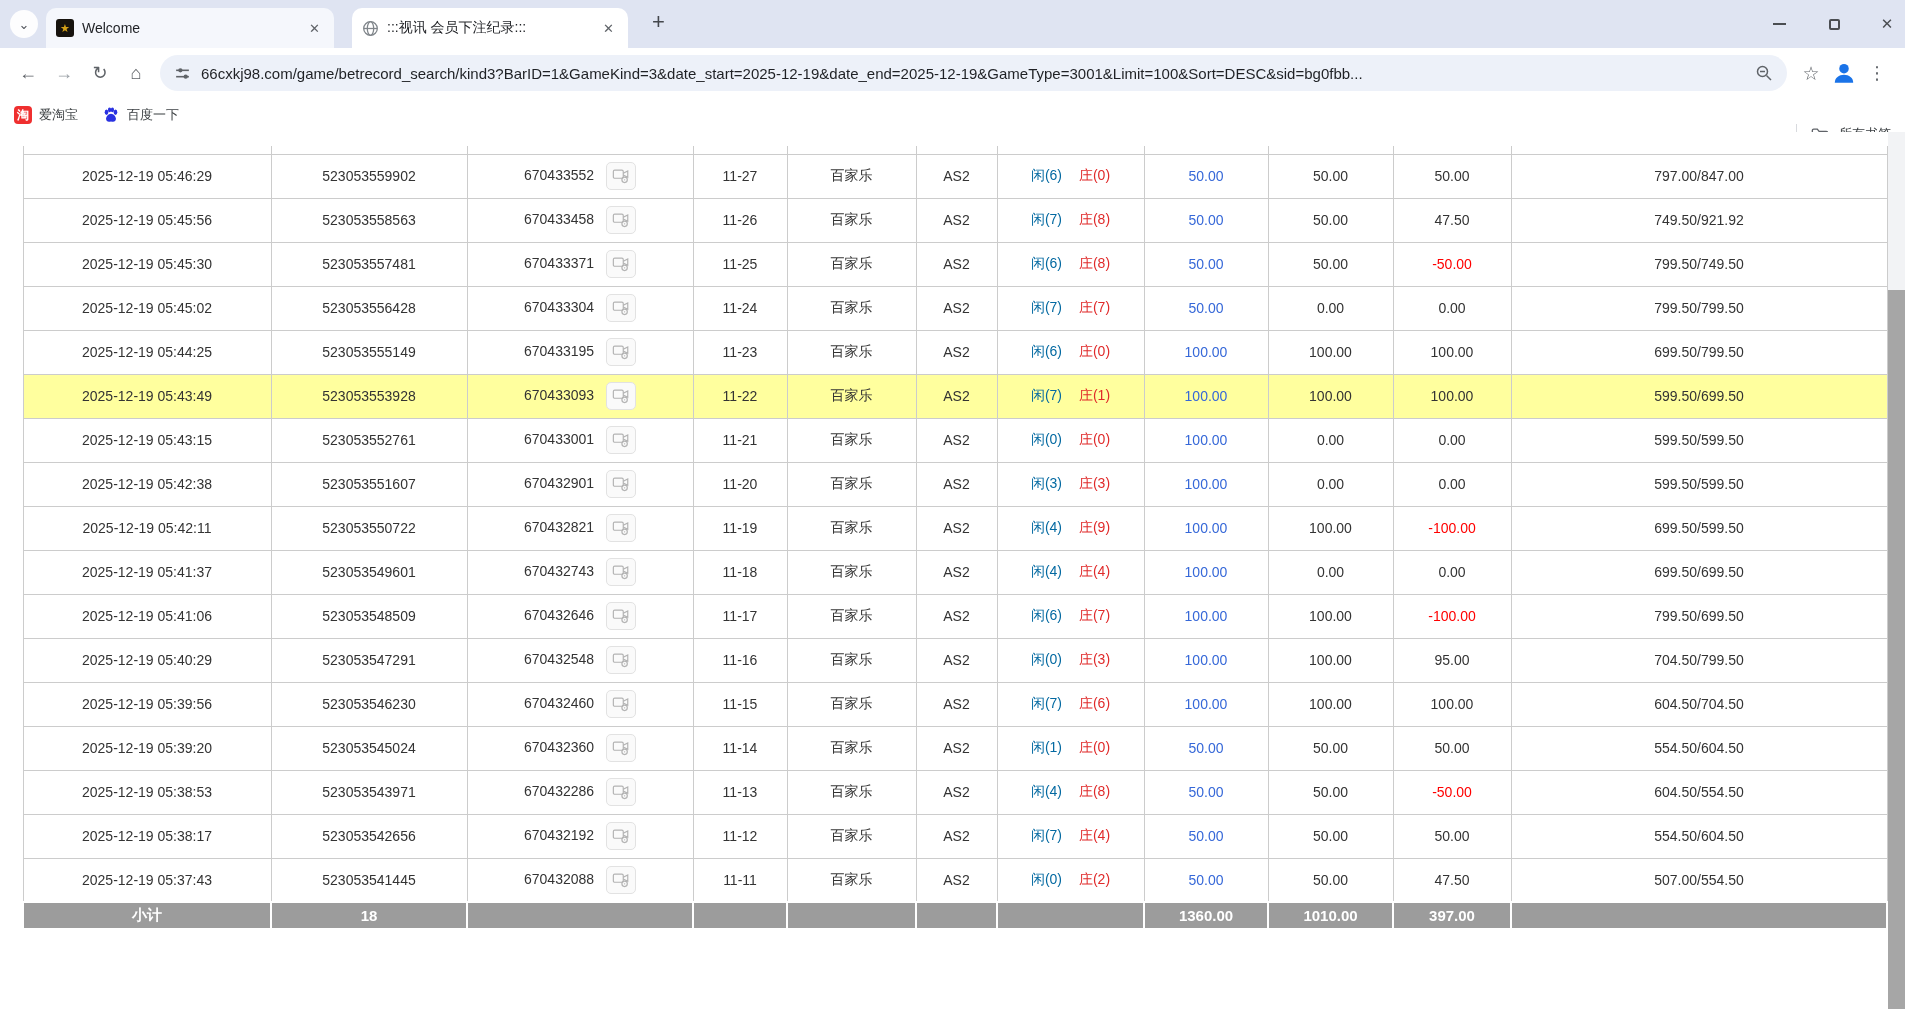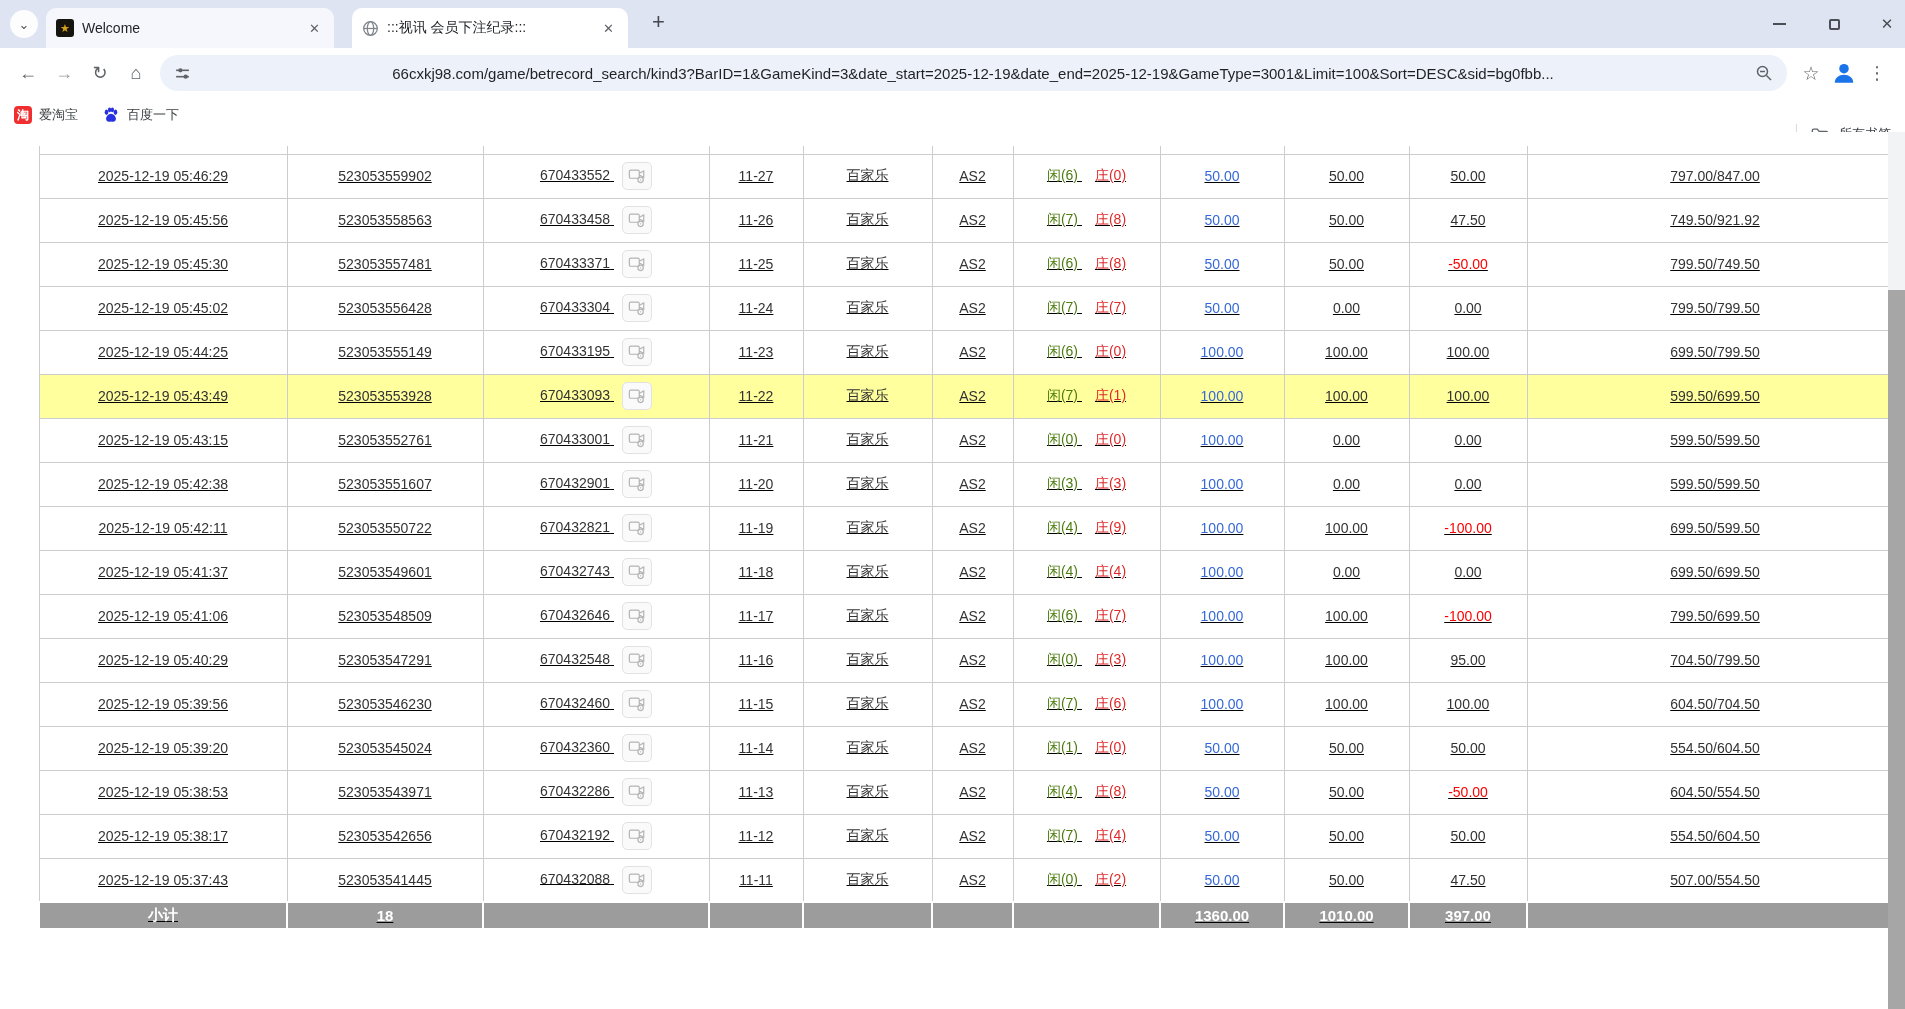--- a/index.html
+++ b/index.html
@@ -29,46 +29,46 @@
   .glyph-cls { font-size:15px; color:#4a4d52; }
 
   
   .toolbar { position:absolute; left:0; top:48px; width:1905px; height:50px; background:#fff;
              display:flex; align-items:center; padding:0 10px; }
   .navbtn { width:36px; height:36px; display:flex; align-items:center; justify-content:center;
             font-size:18px; color:#5f6368; cursor:pointer; flex:none; }
   .navbtn.fwd { color:#9aa0a6; }
   .url-pill { flex:1; height:36px; border-radius:18px; background:#edf1f9; display:flex;
               align-items:center; padding:0 14px; gap:10px; min-width:0; margin:0 6px; cursor:text; }
-  .url-text { flex:1; font-size:15px; color:#1f2125; white-space:nowrap; overflow:hidden;text-align:center; }
+  .url-text { flex:1; font-size:15px; color:#1f2125; white-space:nowrap; overflow:hidden; }
   .pill-icon { flex:none; display:flex; align-items:center; cursor:pointer; }
   .star { font-size:19px; color:#5f6368; }
   .avatar { width:30px; height:30px; display:flex; align-items:center; justify-content:center; cursor:pointer; }
   .kebab { font-size:18px; color:#5f6368; }
 
   
   .bookmarks { position:absolute; left:0; top:98px; width:1905px; height:34px; background:#fff;
                display:flex; align-items:center; padding:0 14px; font-size:13px; color:#3c4043; }
   .bm { display:flex; align-items:center; gap:7px; margin-right:24px; cursor:pointer; }
   .bm-ico-tao { width:18px; height:18px; background:#ef2f2f; border-radius:4px; color:#fff;
                 font-size:12px; font-weight:bold; display:flex; align-items:center; justify-content:center; }
   .bm-right { margin-left:auto; display:flex; align-items:center; gap:10px; cursor:pointer;margin-top:38px; }
   .bm-divider { width:1px; height:20px; background:#d8dade; margin-right:4px; }
 
   
   .page { position:absolute; left:0; top:132px; width:1888px; height:877px; background:#fff; overflow:hidden; }
-  table.bet { position:absolute; left:38px; top:14px; width:1864px; border-collapse:collapse; table-layout:fixed;text-decoration:underline; }
+  table.bet { position:absolute; left:22px; top:14px; width:1864px; border-collapse:collapse; table-layout:fixed; }
   col.c0{width:248px} col.c1{width:196px} col.c2{width:226px} col.c3{width:94px} col.c4{width:129px}
   col.c5{width:81px}  col.c6{width:147px} col.c7{width:124px} col.c8{width:125px} col.c9{width:118px}
   col.c10{width:376px}
   td { border:1px solid #cccccc; text-align:center; font-size:14px; color:#333; height:44px;
        padding:0 2px; white-space:nowrap; overflow:hidden; background:#fff; }
   tr.partial td { height:8px; border-top:none; }
   tr.hl td { background:#ffff9e; }
-  .pl { color:#4d7c0f; }
+  .pl { color:#0369a1; }
   .bk { color:#e02a2a;margin-left:13px; }
   td.amt { color:#3668d8; }
   td.neg { color:#ff0000; }
   .video-btn { display:inline-flex; align-items:center; justify-content:center; width:30px; height:28px;
                border:1px solid #e2e2e2; background:#fafafa; border-radius:5px; margin-left:8px;
                vertical-align:middle; cursor:pointer; }
   tr.summary td { background:#9c9c9c; border:2px solid #ffffff; color:#ffffff; font-weight:bold;
                   height:27px; font-size:15px; }
 
   

